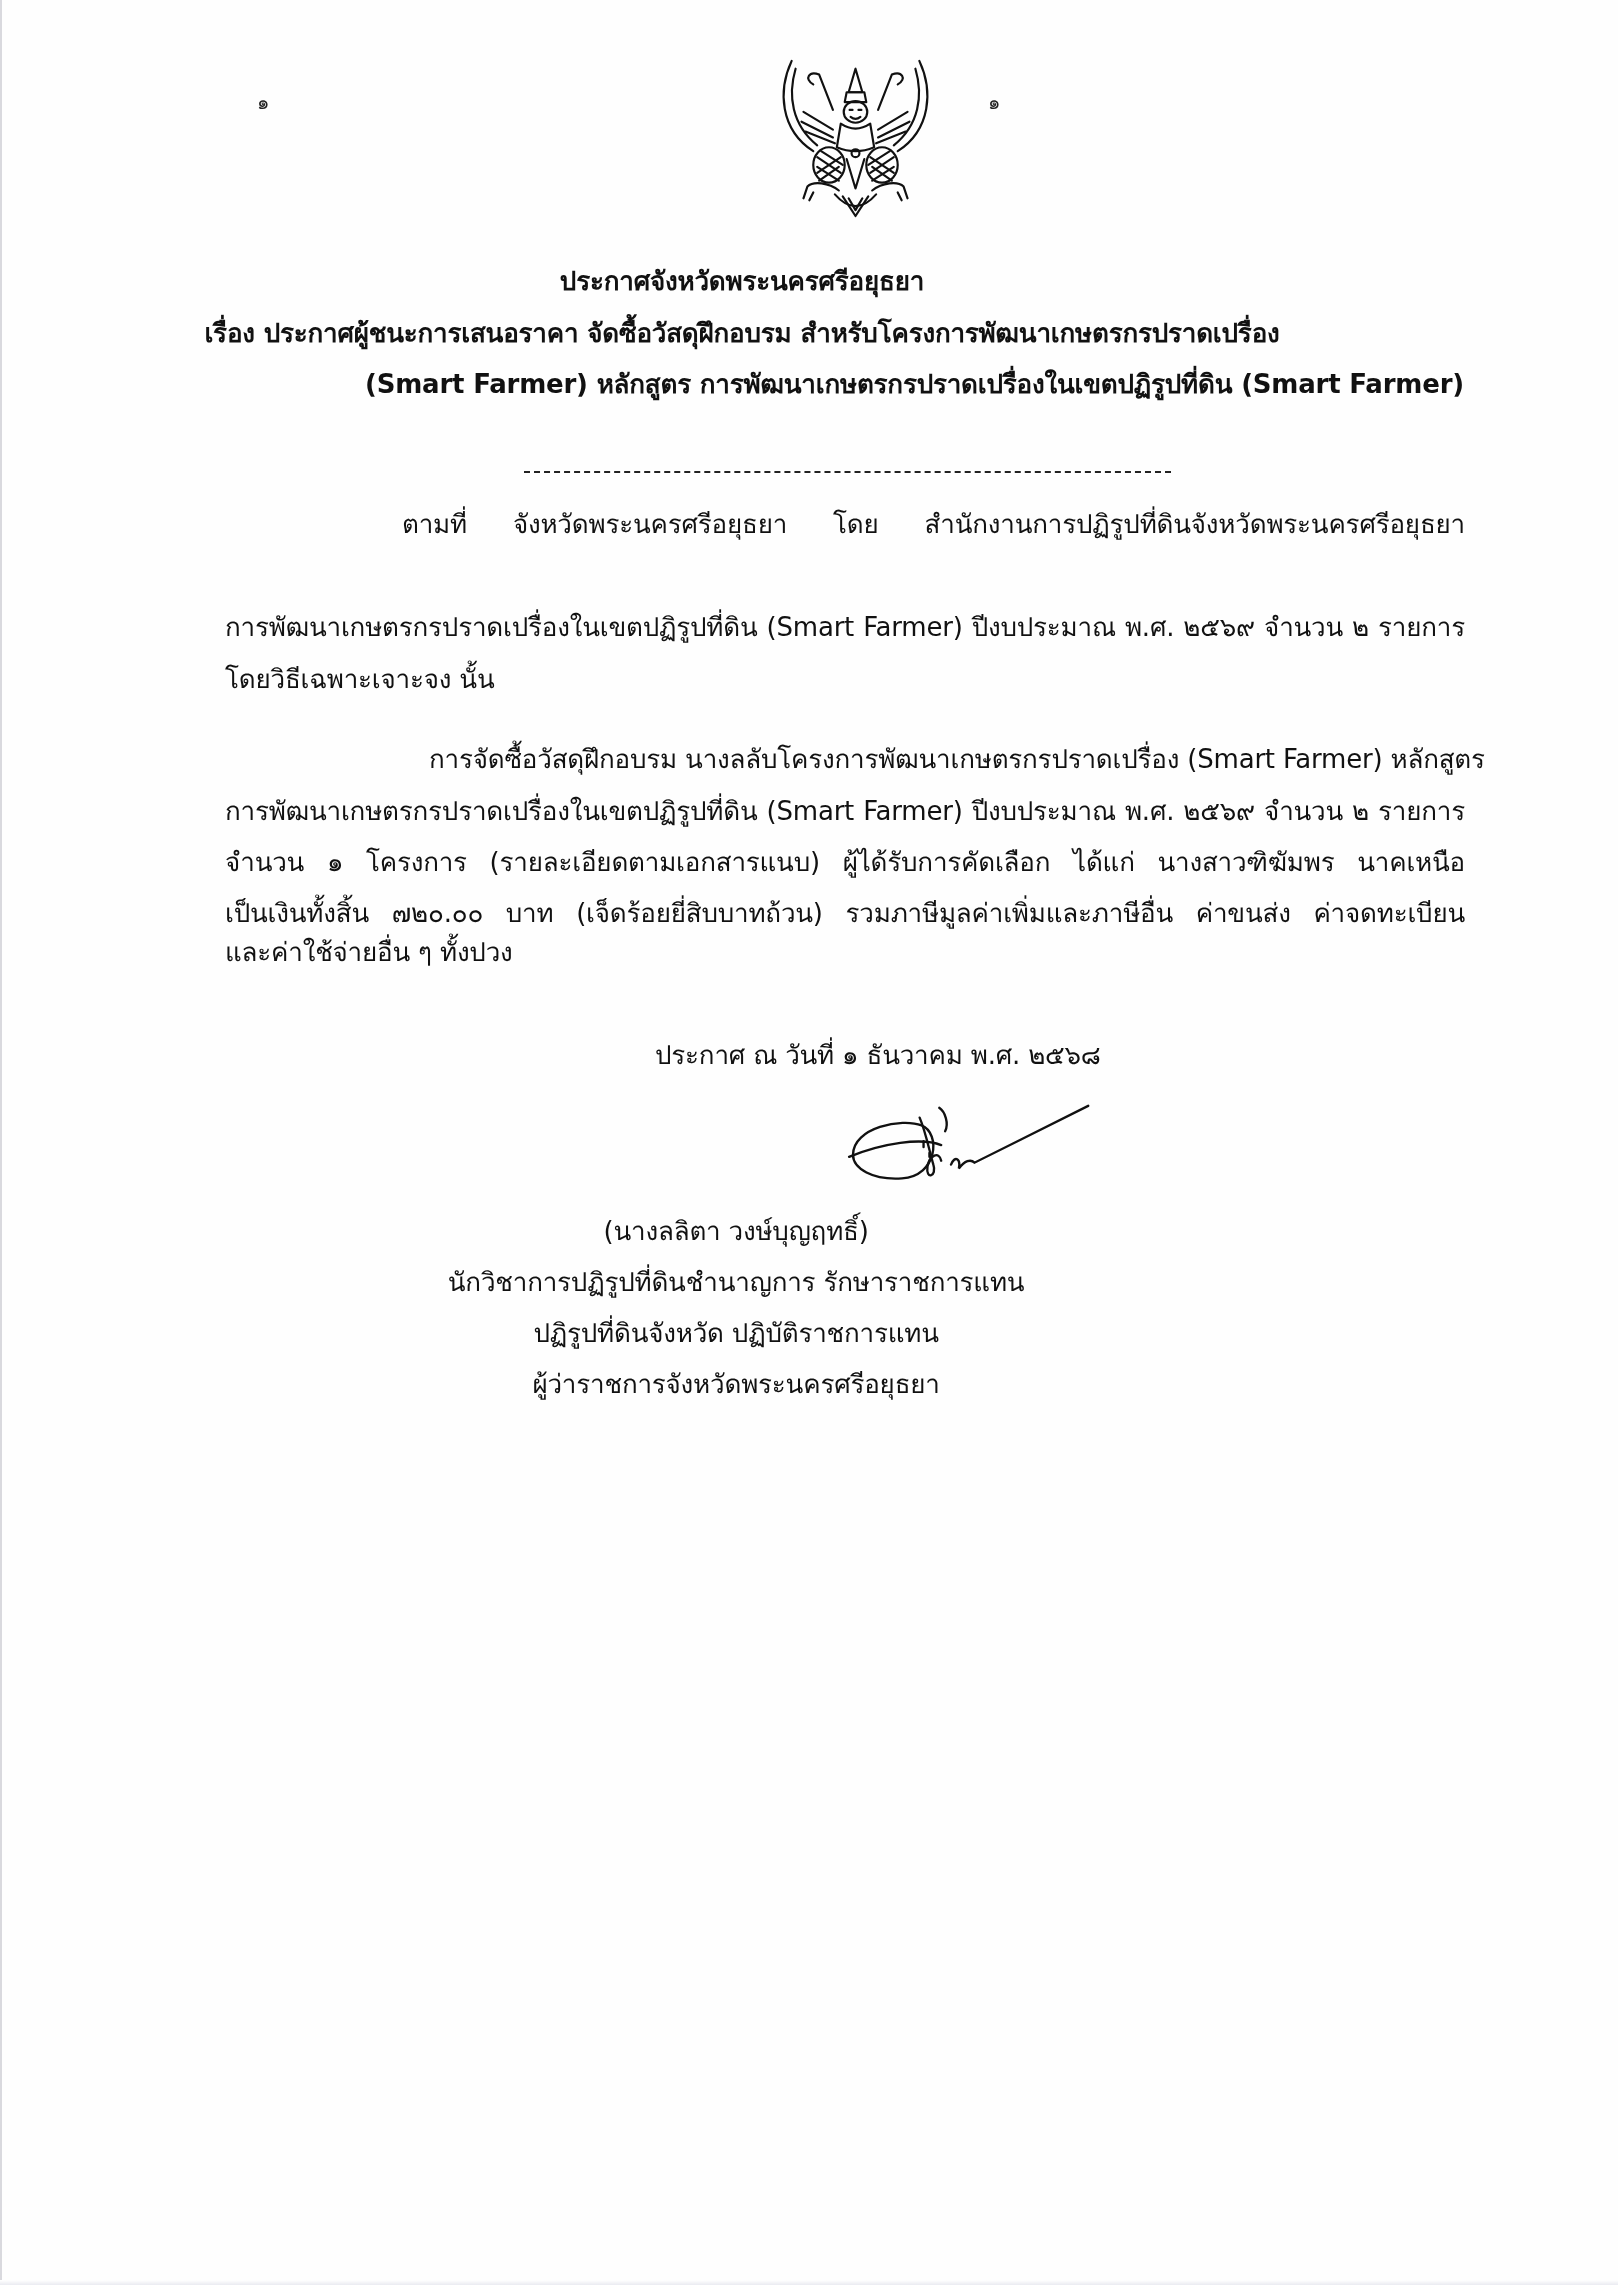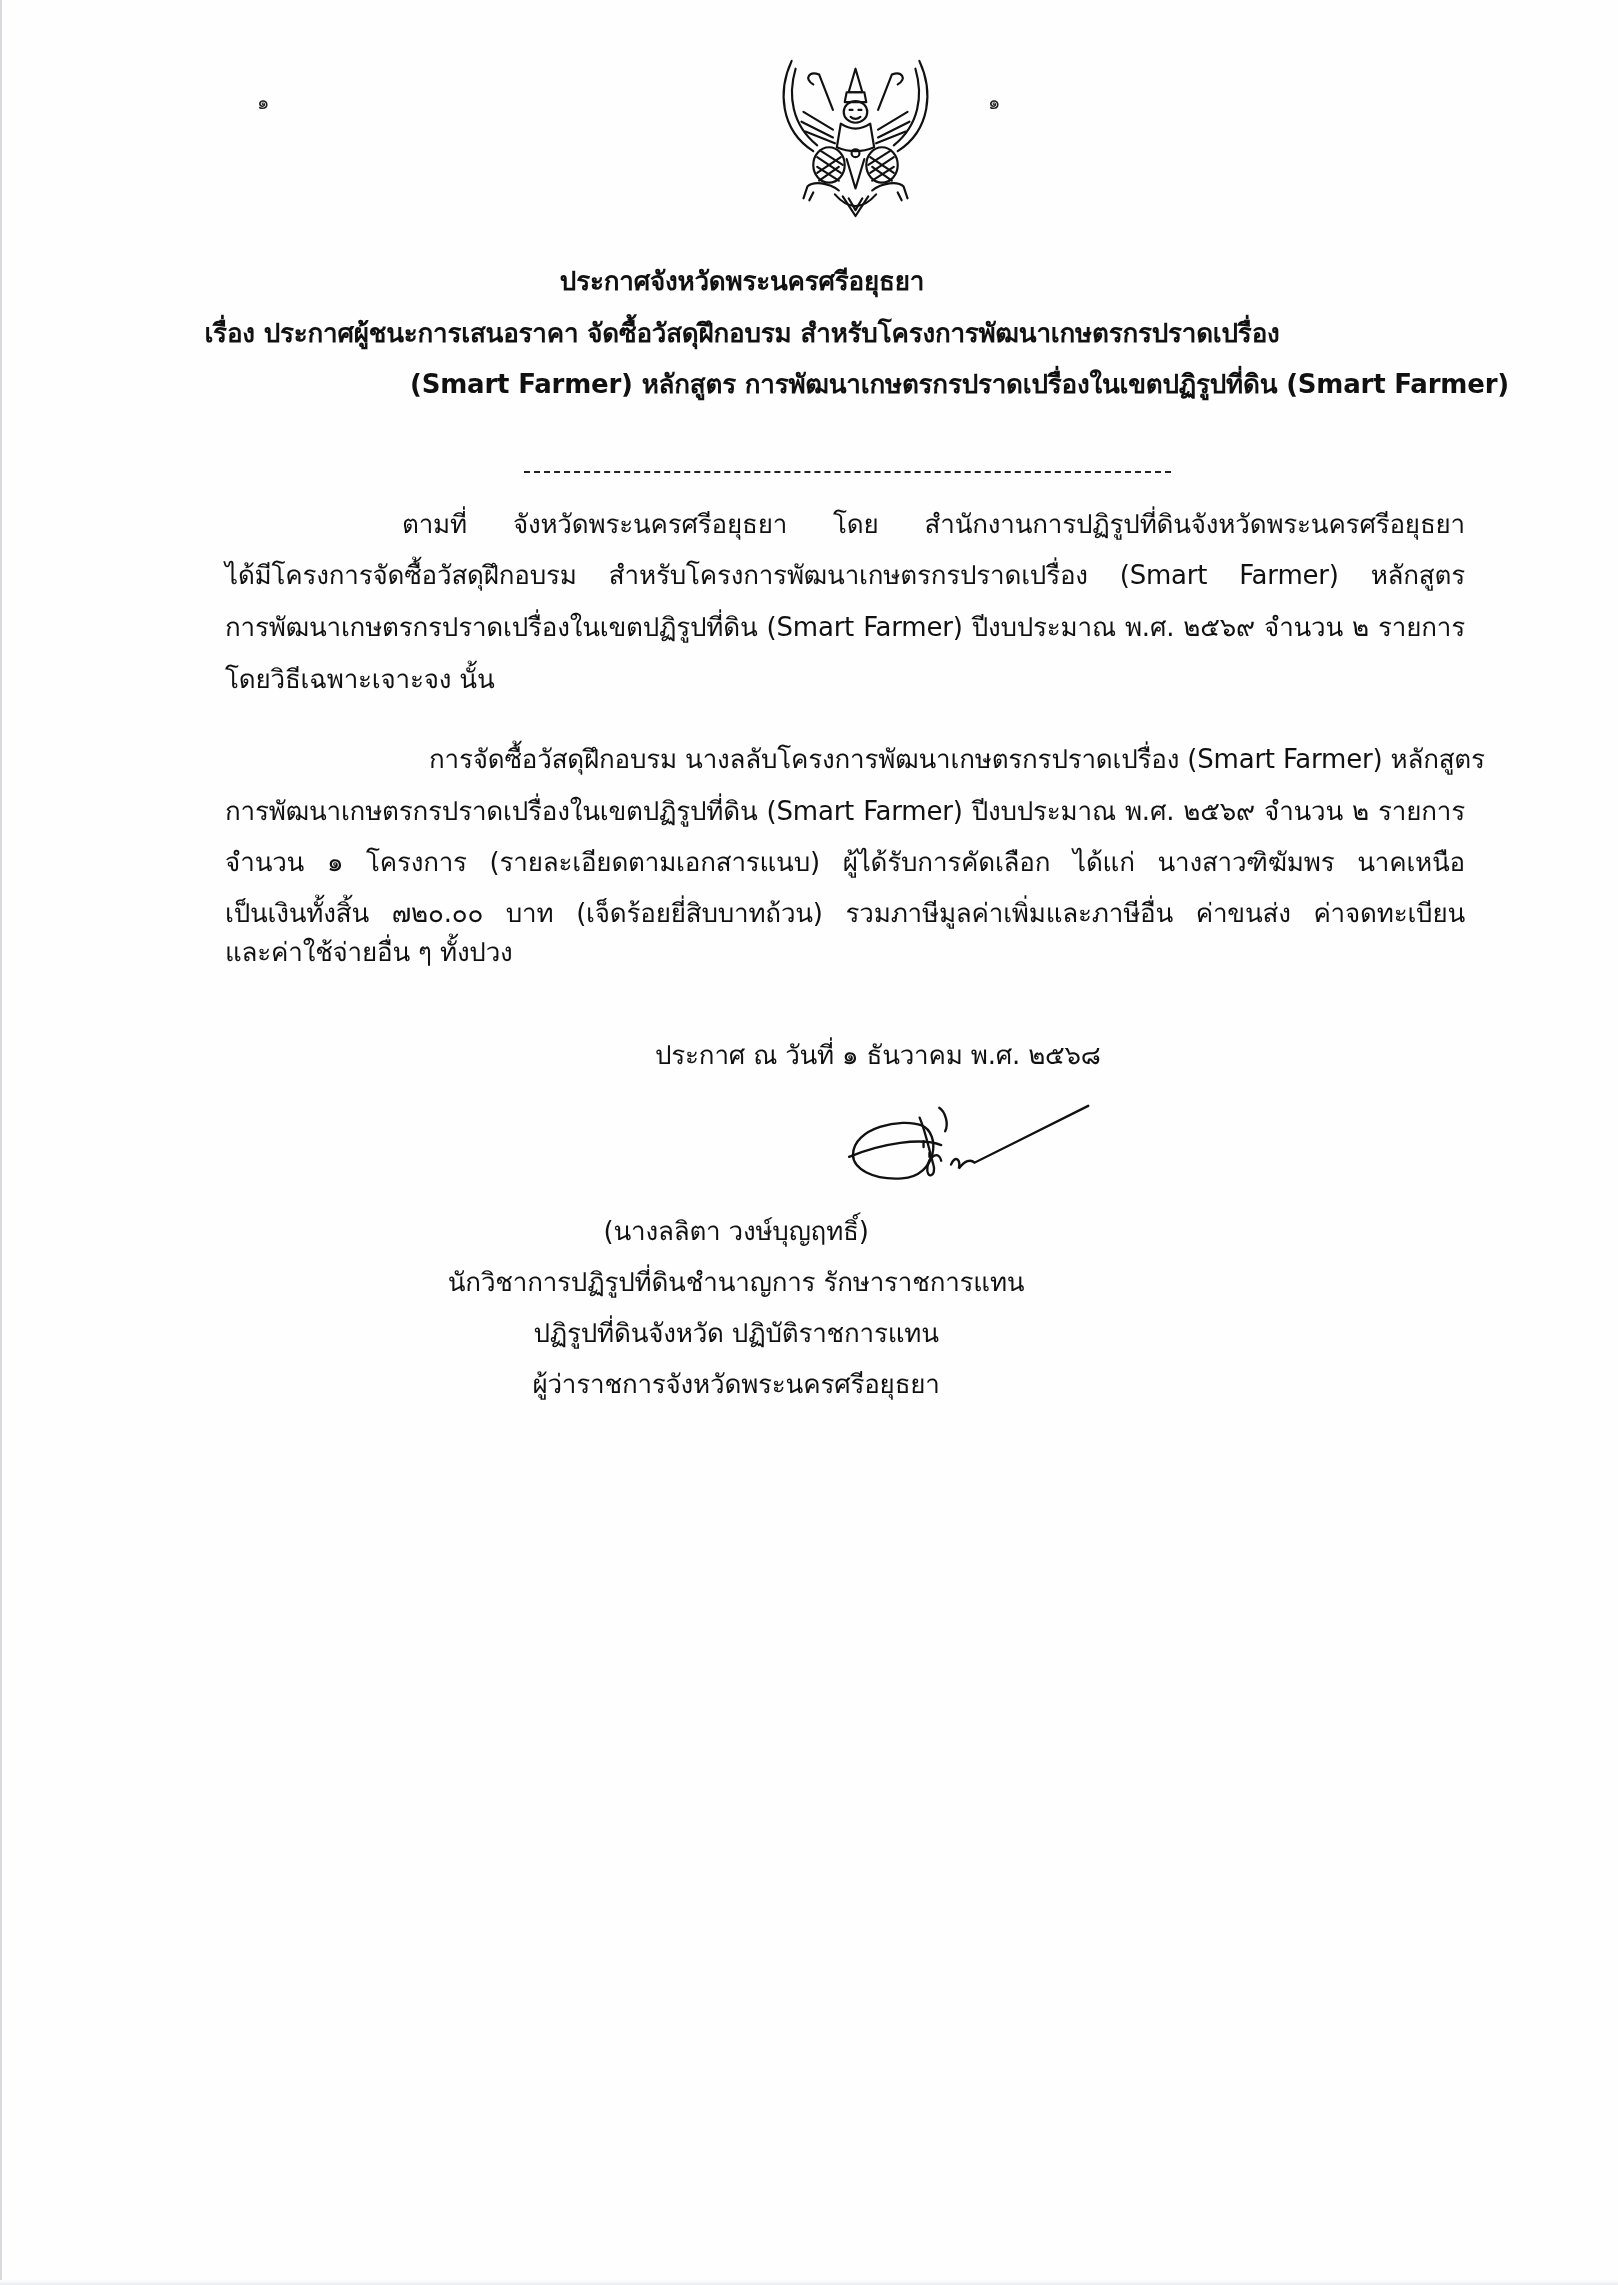--- a/index.html
+++ b/index.html
@@ -62,25 +62,24 @@
 
     <path d="M34 138 C40 132, 56 134, 66 142 M34 138 L30 150 M40 144 L36 152"></path>
     <path d="M132 138 C126 132, 110 134, 100 142 M132 138 L136 150 M126 144 L130 152"></path>
 
     <path d="M62 146 Q83 170 104 146"></path>
     <path d="M70 148 L83 168 L96 148 M76 150 L83 162 L90 150"></path>
   </svg>
 
   <div class="line center bold" style="top:265px;">ประกาศจังหวัดพระนครศรีอยุธยา</div>
   <div class="line center bold" style="top:317px;">เรื่อง ประกาศผู้ชนะการเสนอราคา จัดซื้อวัสดุฝึกอบรม สำหรับโครงการพัฒนาเกษตรกรปราดเปรื่อง</div>
-  <div class="line bold" style="top:368px; left:365px;margin-left:45px;">(Smart Farmer) หลักสูตร การพัฒนาเกษตรกรปราดเปรื่องในเขตปฏิรูปที่ดิน (Smart Farmer)</div>
+  <div class="line bold" style="top:368px; left:365px;">(Smart Farmer) หลักสูตร การพัฒนาเกษตรกรปราดเปรื่องในเขตปฏิรูปที่ดิน (Smart Farmer)</div>
   <div class="dashes"></div>
 
   <div class="line just" style="top:508px; left:402px; width:1063px;">ตามที่ จังหวัดพระนครศรีอยุธยา โดย สำนักงานการปฏิรูปที่ดินจังหวัดพระนครศรีอยุธยา</div>
-  <div class="line just" style="top:559px;">ได้มีโครงการจัดซื้อวัสดุฝึกอบรม สำหรับโครงการพัฒนาเกษตรกรปราดเปรื่อง (Smart Farmer) หลักสูตร</div>
   <div class="line just" style="top:611px;">การพัฒนาเกษตรกรปราดเปรื่องในเขตปฏิรูปที่ดิน (Smart Farmer) ปีงบประมาณ พ.ศ. ๒๕๖๙ จำนวน ๒ รายการ</div>
   <div class="line plain" style="top:663px; left:225px;">โดยวิธีเฉพาะเจาะจง นั้น</div>
 
   <div class="line just" style="top:743px; left:429px; width:1036px;">การจัดซื้อวัสดุฝึกอบรม นางลลับโครงการพัฒนาเกษตรกรปราดเปรื่อง (Smart Farmer) หลักสูตร</div>
   <div class="line just" style="top:795px;">การพัฒนาเกษตรกรปราดเปรื่องในเขตปฏิรูปที่ดิน (Smart Farmer) ปีงบประมาณ พ.ศ. ๒๕๖๙ จำนวน ๒ รายการ</div>
   <div class="line just" style="top:846px;">จำนวน ๑ โครงการ (รายละเอียดตามเอกสารแนบ) ผู้ได้รับการคัดเลือก ได้แก่ นางสาวฑิฆัมพร นาคเหนือ</div>
   <div class="line just" style="top:897px;">เป็นเงินทั้งสิ้น ๗๒๐.๐๐ บาท (เจ็ดร้อยยี่สิบบาทถ้วน) รวมภาษีมูลค่าเพิ่มและภาษีอื่น ค่าขนส่ง ค่าจดทะเบียน</div>
   <div class="line plain" style="top:936px; left:225px;">และค่าใช้จ่ายอื่น ๆ ทั้งปวง</div>
 
   <div class="line plain" style="top:1039px; left:655px;">ประกาศ ณ วันที่ ๑ ธันวาคม พ.ศ. ๒๕๖๘</div>

